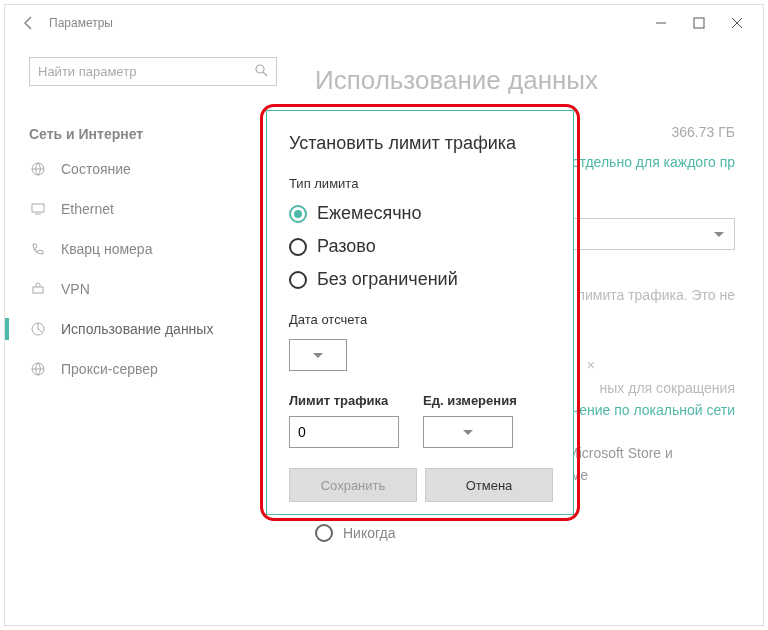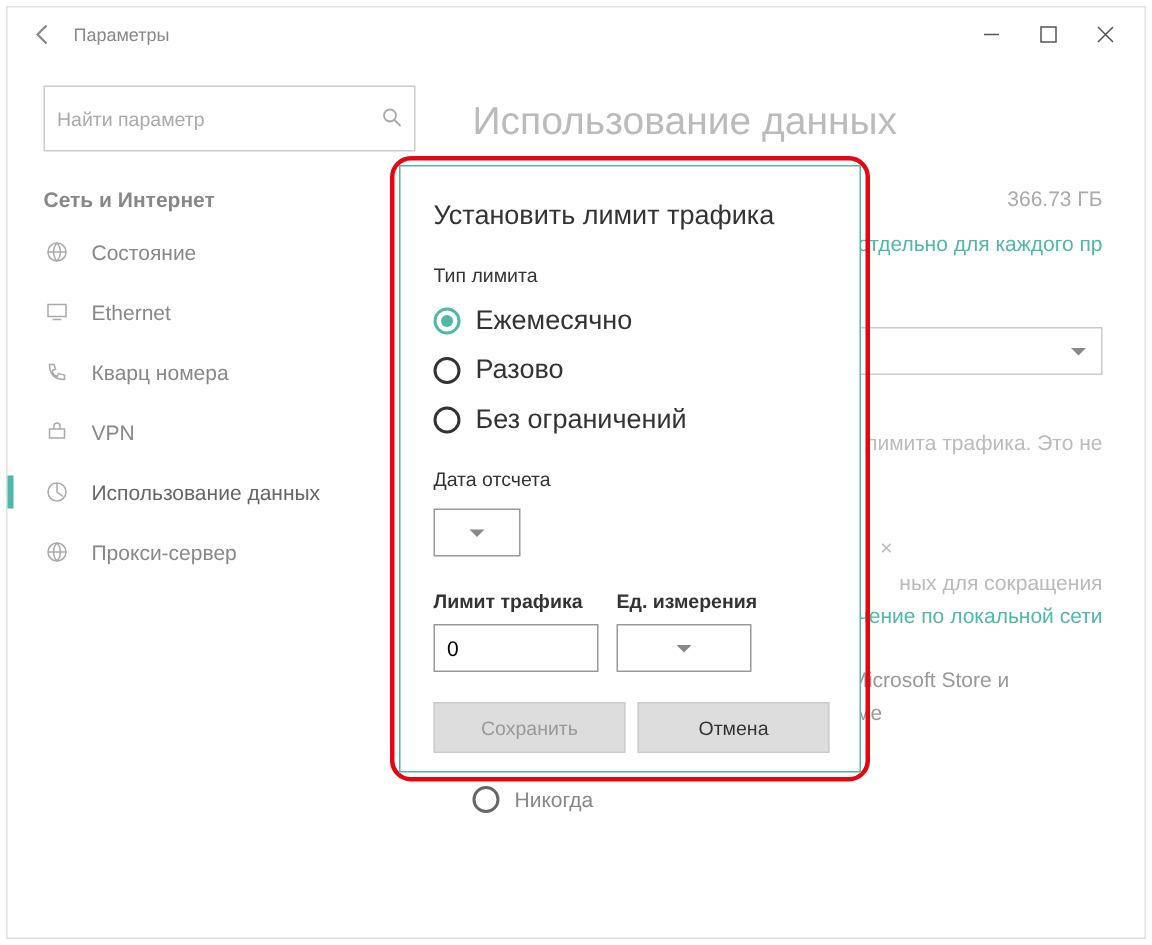--- a/index.html
+++ b/index.html
@@ -6,21 +6,21 @@
   body { width: 768px; height: 630px; background: #fff; overflow: hidden; position: relative; }
   .outer-border { position: absolute; inset: 4px; border: 1px solid #e0e0e0; }
   .titlebar { height: 36px; display: flex; align-items: center; padding: 0 8px; border-bottom: 0; }
   .titlebar .back { width: 32px; height: 32px; display: flex; align-items: center; justify-content: center; color: #888; }
   .titlebar .title { flex: 1; color: #888; font-size: 12px; padding-left: 4px; }
   .winbtns { display: flex; gap: 2px; }
   .winbtn { width: 36px; height: 28px; display: flex; align-items: center; justify-content: center; color: #555; }
   .body { display: flex; height: calc(100% - 36px); }
   .sidebar { width: 290px; padding: 16px 0 0 24px; }
   .home-row { display: flex; align-items: center; gap: 14px; color: #888; font-size: 14px; margin-bottom: 18px; }
-  .search-box { width: 248px; height: 44px; border: 1px solid #ccc; display: flex; align-items: center; padding: 0 8px; color: #aaa; font-size: 13px; margin-bottom: 24px; }
+  .search-box { width: 248px; height: 29px; border: 1px solid #ccc; display: flex; align-items: center; padding: 0 8px; color: #aaa; font-size: 13px; margin-bottom: 40px; }
   .search-box span.q { flex: 1; }
   .section-title { color: #888; font-size: 14px; font-weight: 600; margin-bottom: 18px; }
   .nav-item { display: flex; align-items: center; gap: 14px; color: #888; font-size: 14px; margin-bottom: 22px; cursor: default; }
   .nav-item .icon { width: 18px; height: 18px; display: flex; align-items: center; justify-content: center; color: #aaa; }
   .nav-item.active { position: relative; color: #666; }
   .nav-item.active::before { content: ""; position: absolute; left: -24px; top: -2px; bottom: -2px; width: 4px; background: #4fb8a8; }
   .main { flex: 1; padding: 24px 28px 0 20px; position: relative; color: #bbb; }
   .page-title { font-size: 26px; font-weight: 400; color: #bbb; margin-bottom: 28px; }
   .data-row { display: flex; justify-content: flex-end; color: #aaa; font-size: 14px; margin-bottom: 14px; }
   .link-row { color: #4fb8a8; font-size: 14px; text-align: right; margin-bottom: 48px; }
@@ -35,21 +35,21 @@
   
   .dialog-wrap { position: absolute; left: 260px; top: 104px; width: 320px; border: 3px solid #e30613; border-radius: 14px; padding: 3px; background: transparent; }
   .dialog { border: 1px solid #4fb8a8; background: #fff; padding: 22px 20px 12px 22px; }
   .dialog h2 { font-size: 18px; font-weight: 400; color: #333; margin-bottom: 22px; }
   .dialog .lbl { font-size: 13px; font-weight: 400; color: #333; margin-bottom: 12px; }
   .radio-row { display: flex; align-items: center; gap: 10px; color: #333; font-size: 18px; margin-bottom: 12px; }
   .radio-row .r { width: 18px; height: 18px; border: 2px solid #333; border-radius: 50%; display: flex; align-items: center; justify-content: center; }
   .radio-row .r.sel { border-color: #4fb8a8; }
   .radio-row .r.sel::after { content: ""; width: 8px; height: 8px; border-radius: 50%; background: #4fb8a8; }
   .dd { width: 58px; height: 32px; border: 1px solid #999; display: flex; align-items: center; justify-content: center; margin-bottom: 22px; }
-  .fields { display: flex; gap: 12px; margin-bottom: 20px; }
+  .fields { display: flex; gap: 24px; margin-bottom: 20px; }
   .field { display: flex; flex-direction: column; gap: 8px; }
   .field .flbl { font-size: 13px; font-weight: 600; color: #333; }
   .field input { width: 110px; height: 32px; border: 1px solid #999; padding: 0 8px; font-size: 14px; outline: none; }
   .field .dd2 { width: 90px; height: 32px; border: 1px solid #999; display: flex; align-items: center; justify-content: center; }
   .dlg-btns { display: flex; gap: 8px; }
   .dlg-btn { flex: 1; height: 34px; background: #ddd; border: 1px solid #ccc; display: flex; align-items: center; justify-content: center; font-size: 13px; color: #333; text-align: center; }
   .dlg-btn.disabled { color: #999; }
 </style>
 </head>
 <body>

